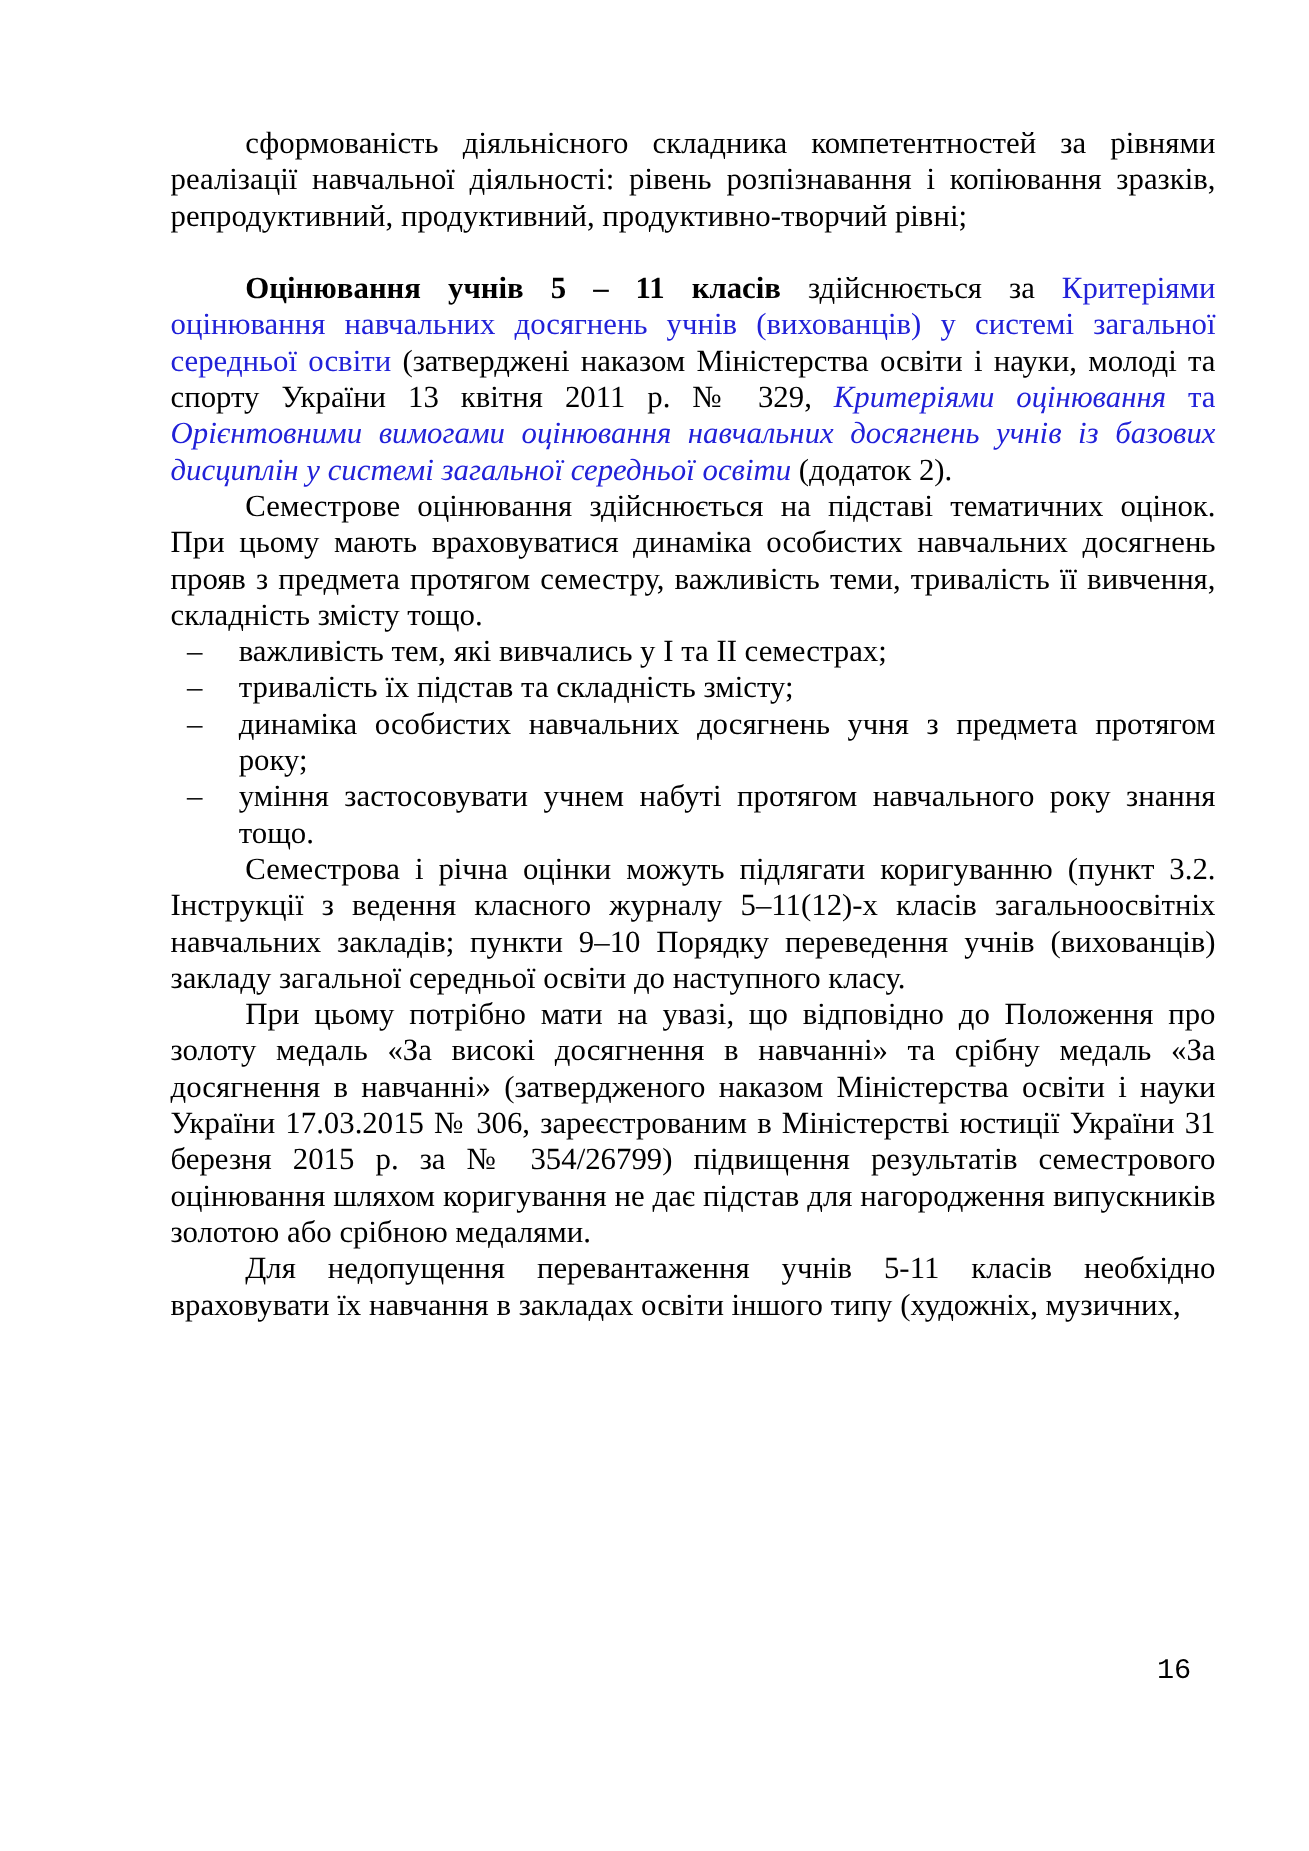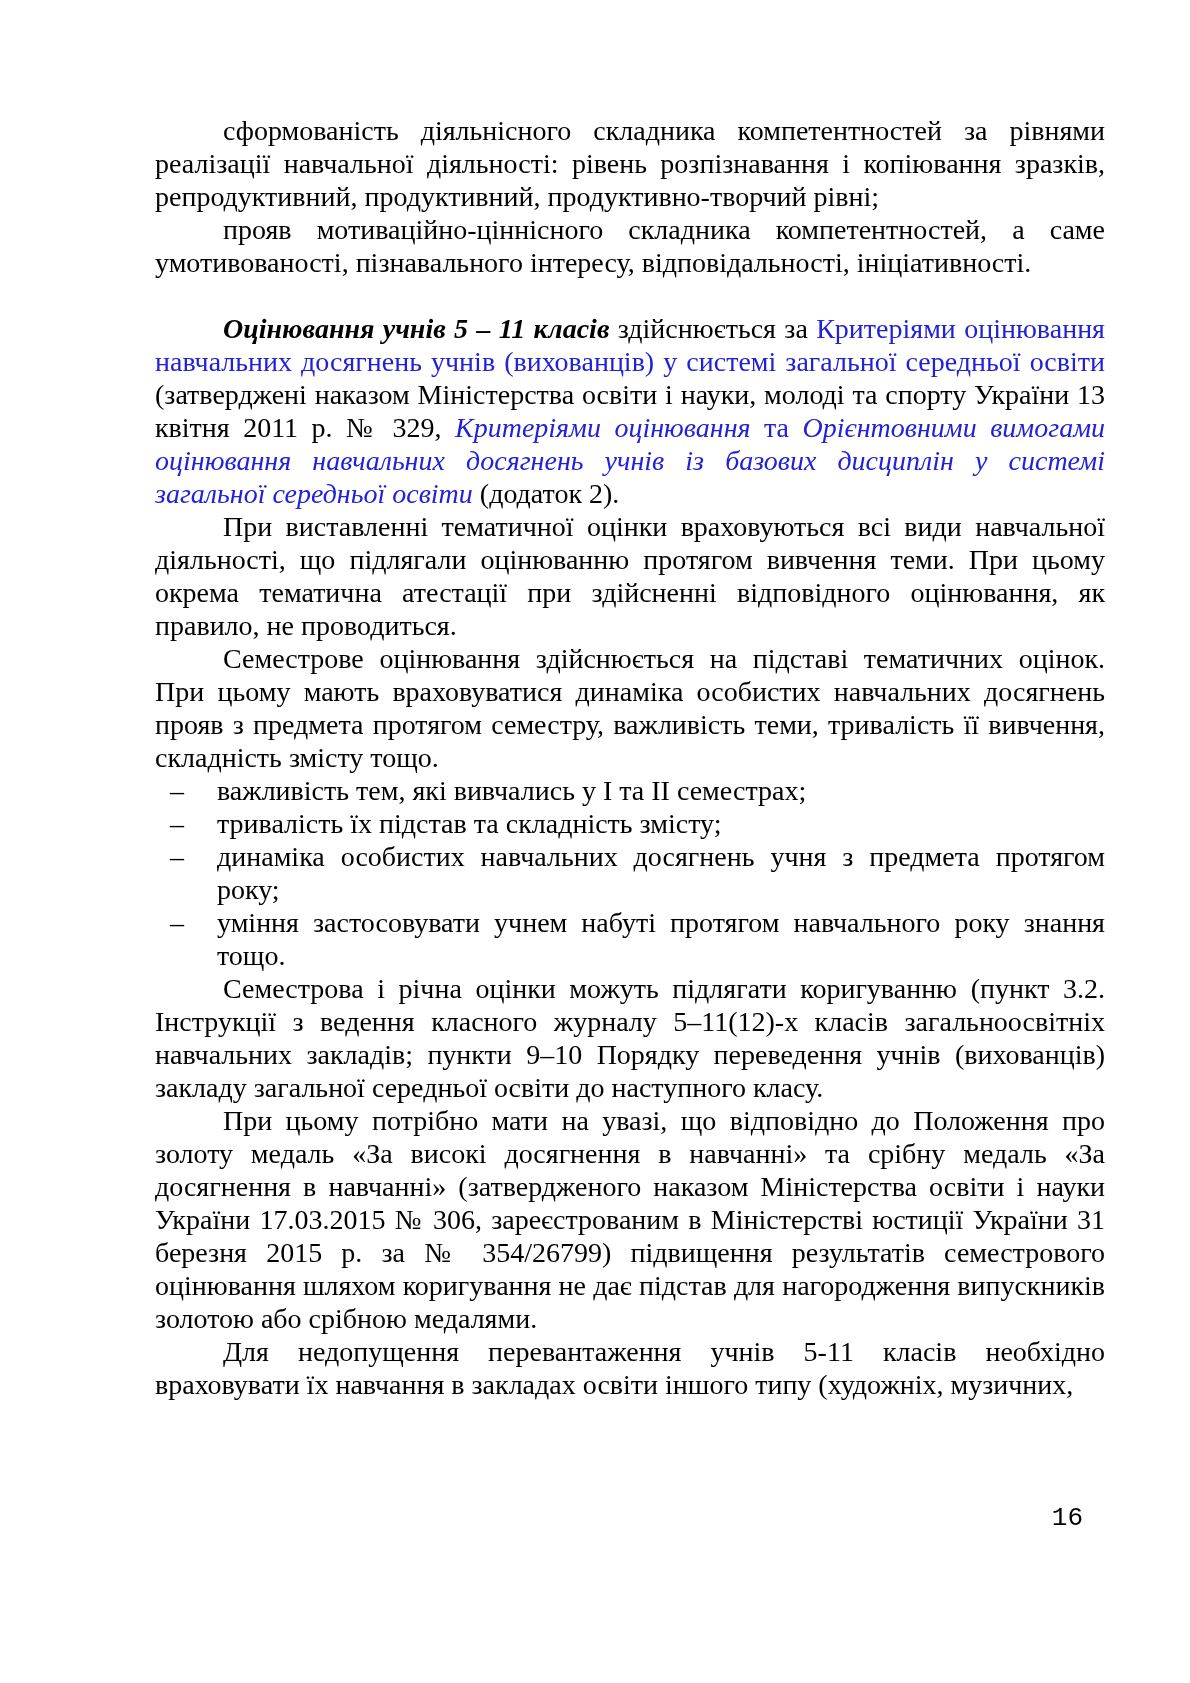--- a/index.html
+++ b/index.html
@@ -38,21 +38,20 @@
     padding-left: 62px;
     text-indent: 0;
   }
   .list-item .dash {
     position: absolute;
     left: 15px;
     top: 0;
   }
   .run-bold-italic {
     font-weight: bold;
-    font-style: italic;
   }
   a.run-link {
     color: var(--link-color, #2121D8);
     cursor: pointer;
   }
   a.run-link.italic {
     font-style: italic;
   }
   .page-number {
     position: absolute;
@@ -62,24 +61,22 @@
     line-height: 30px;
     font-family: Liberation Mono, monospace;
   }
 </style>
 </head>
 <body>
 
 <div class="page">
   <div class="content" id="doc-content">
       <p class="para"><span>сформованість діяльнісного складника компетентностей за рівнями реалізації навчальної діяльності: рівень розпізнавання і копіювання зразків, репродуктивний, продуктивний, продуктивно-творчий рівні;</span></p>
-      <p class="para"><span>прояв мотиваційно-ціннісного складника компетентностей, а саме умотивованості, пізнавального інтересу, відповідальності, ініціативності.</span></p>
       <div class="spacer"></div>
       <p class="para"><span class="run-bold-italic">Оцінювання учнів 5 – 11 класів</span><span> здійснюється за </span><a class="run-link">Критеріями оцінювання навчальних досягнень учнів (вихованців) у системі загальної середньої освіти</a><span> (затверджені наказом Міністерства освіти і науки, молоді та спорту України 13 квітня 2011 р. № 329, </span><a class="run-link italic">Критеріями оцінювання</a><a class="run-link"> та </a><a class="run-link italic">Орієнтовними вимогами оцінювання навчальних досягнень учнів із базових дисциплін у системі загальної середньої освіти</a><span> (додаток 2).</span></p>
-      <p class="para"><span>При виставленні тематичної оцінки враховуються всі види навчальної діяльності, що підлягали оцінюванню протягом вивчення теми. При цьому окрема тематична атестації при здійсненні відповідного оцінювання, як правило, не проводиться.</span></p>
       <p class="para"><span>Семестрове оцінювання здійснюється на підставі тематичних оцінок. При цьому мають враховуватися динаміка особистих навчальних досягнень прояв з предмета протягом семестру, важливість теми, тривалість її вивчення, складність змісту тощо.</span></p>
       <div class="list-item"><span class="dash">–</span><span>важливість тем, які вивчались у І та ІІ семестрах;</span></div>
       <div class="list-item"><span class="dash">–</span><span>тривалість їх підстав та складність змісту;</span></div>
       <div class="list-item"><span class="dash">–</span><span>динаміка особистих навчальних досягнень учня з предмета протягом року;</span></div>
       <div class="list-item"><span class="dash">–</span><span>уміння застосовувати учнем набуті протягом навчального року знання тощо.</span></div>
       <p class="para"><span>Семестрова і річна оцінки можуть підлягати коригуванню (пункт 3.2. Інструкції з ведення класного журналу 5–11(12)-х класів загальноосвітніх навчальних закладів; пункти 9–10 Порядку переведення учнів (вихованців) закладу загальної середньої освіти до наступного класу.</span></p>
       <p class="para"><span>При цьому потрібно мати на увазі, що відповідно до Положення про золоту медаль «За високі досягнення в навчанні» та срібну медаль «За досягнення в навчанні» (затвердженого наказом Міністерства освіти і науки України 17.03.2015 № 306, зареєстрованим в Міністерстві юстиції України 31 березня 2015 р. за № 354/26799) підвищення результатів семестрового оцінювання шляхом коригування не дає підстав для нагородження випускників золотою або срібною медалями.</span></p>
       <p class="para"><span>Для недопущення перевантаження учнів 5-11 класів необхідно враховувати їх навчання в закладах освіти іншого типу (художніх, музичних,</span></p>
     </div>
   <div class="page-number">16</div>

